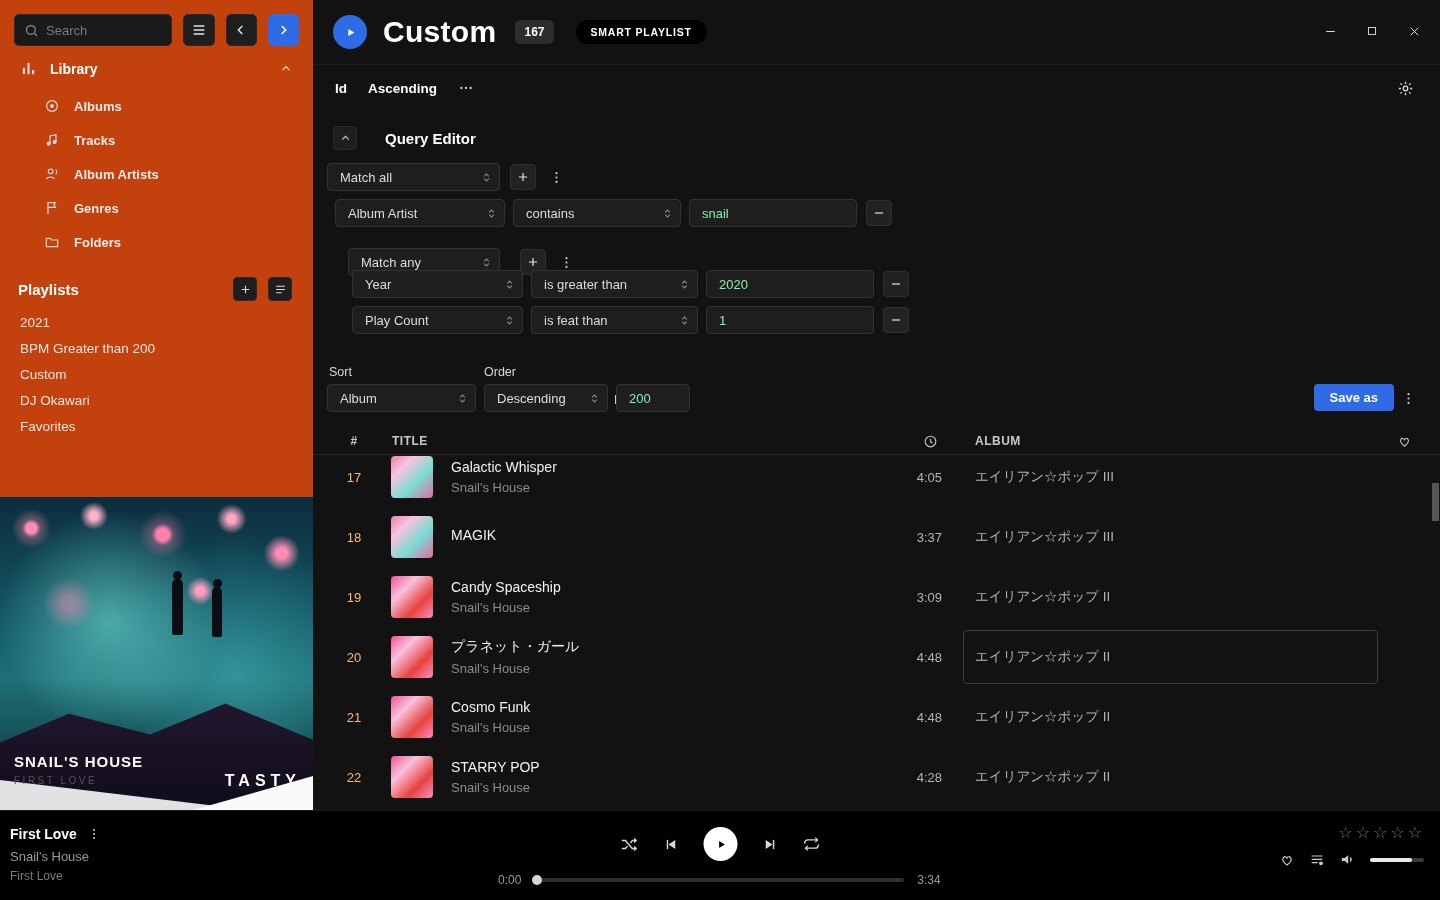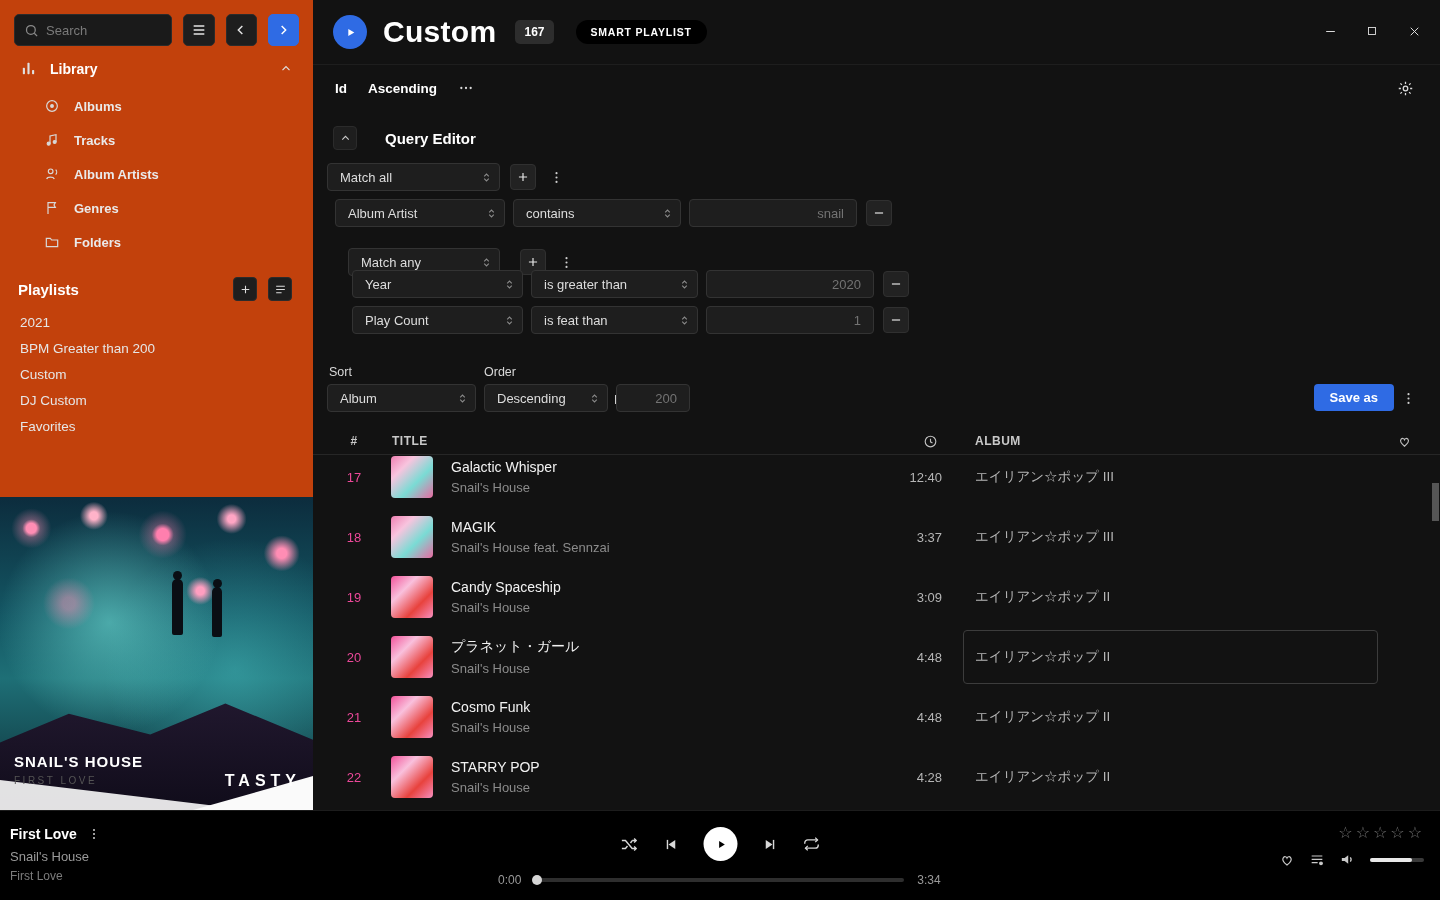--- a/index.html
+++ b/index.html
@@ -87,21 +87,21 @@
   .qe-head{position:absolute;top:126px;left:20px;display:flex;align-items:center;}
   .collapse-btn{width:24px;height:24px;background:#1e1e1e;border:1px solid #2b2b2b;border-radius:4px;
     color:#ccc;display:flex;align-items:center;justify-content:center;}
   .qe-title{margin-left:28px;font-size:15px;font-weight:700;color:#fff;}
 
   .qrow{position:absolute;display:flex;align-items:center;}
   .select{height:28px;background:#1e1e1e;border:1px solid #333;border-radius:4px;display:flex;
     align-items:center;justify-content:space-between;padding:0 7px 0 12px;font-size:13px;color:#ddd;cursor:pointer;}
   .select .unfold{color:#8a8a8a;margin-left:8px;}
   .tinput{height:28px;background:#1e1e1e;border:1px solid #333;border-radius:4px;padding:0 12px;
-    font-size:13px;color:#737373;font-family:inherit;outline:none;text-align:right;}
+    font-size:13px;color:#86efac;font-family:inherit;outline:none;}
   .sq-btn{width:26px;height:26px;background:#222;border:1px solid #303030;border-radius:4px;color:#e8e8e8;
     display:flex;align-items:center;justify-content:center;}
   .ghost-btn{background:transparent;border:0;color:#d0d0d0;display:flex;align-items:center;justify-content:center;
     width:20px;height:26px;}
   .r-root{top:163px;left:14px;gap:10px;}
   .r-rule1{top:199px;left:22px;}
   .r-group{top:234px;left:35px;gap:10px;margin-top:14px;}
   .r-g1{top:270px;left:39px;}
   .r-g2{top:306px;left:39px;}
 
@@ -120,21 +120,21 @@
     padding-left:16px;}
   .h-idx{width:50px;text-align:center;}
   .h-title{margin-left:13px;width:500px;}
   .h-clock{width:76px;display:flex;justify-content:center;color:#c0c0c0;}
   .h-album{margin-left:7px;width:400px;}
   .h-fav{flex:1;display:flex;justify-content:flex-end;padding-right:28px;color:#c0c0c0;}
 
   .tbody{position:absolute;top:456px;left:0;right:0;height:354px;overflow:hidden;padding-left:16px;}
   .trow{display:flex;align-items:center;height:60px;cursor:pointer;}
   .trow.clip-top{margin-top:-9px;}
-  .col-idx{width:50px;text-align:center;font-size:13px;color:#ec4899;}
+  .col-idx{width:50px;text-align:center;font-size:13px;color:#fdba74;}
   .thumb{width:42px;height:42px;border-radius:4px;margin-left:12px;flex:none;}
   .art-iii{background:linear-gradient(135deg,#ef80b2 0%,#f8c4de 28%,#7adbd4 62%,#e86aa0 100%);}
   .art-ii{background:linear-gradient(135deg,#f2549b 0%,#f9c0dc 32%,#e8423d 68%,#f78fc0 100%);}
   .col-title{margin-left:18px;width:380px;}
   .row-title{font-size:14px;color:#f2f2f2;font-weight:500;margin-bottom:5px;}
   .row-artist{font-size:13px;color:#8b8b8b;}
   .col-dur{width:111px;text-align:right;font-size:13px;color:#b5b5b5;}
   .col-album{margin-left:33px;width:415px;font-size:13.5px;color:#b5b5b5;}
   .album-outline{border:1px solid #3c3c3c;border-radius:4px;height:54px;display:flex;align-items:center;
     padding-left:11px;margin-left:-12px;width:415px;}
@@ -282,21 +282,21 @@
             <svg width="13" height="13" viewBox="0 0 24 24" fill="none" stroke="currentColor" stroke-width="2">
               <path d="M4 6h16M4 12h16M4 18h10"></path>
             </svg>
           </span>
       </button>
     </div>
     <ul style="list-style:none;">
       <li class="playlist-item">2021</li>
       <li class="playlist-item">BPM Greater than 200</li>
       <li class="playlist-item">Custom</li>
-      <li class="playlist-item">DJ Custom</li>
+      <li class="playlist-item">DJ Okawari</li>
       <li class="playlist-item">Favorites</li>
     </ul>
 
     <div class="artwork">
       <div class="art-bg"></div>
       <div class="art-rock"></div>
       <div class="fig a"></div>
       <div class="fig b"></div>
       <div class="art-slash"></div>
       <div class="wedge-right"></div>
@@ -572,31 +572,30 @@
 
     <div class="tbody">
 
       <div class="trow clip-top">
         <div class="col-idx">17</div>
         <div class="thumb art-iii"></div>
         <div class="col-title">
           <div class="row-title">Galactic Whisper</div>
           <div class="row-artist">Snail's House</div>
         </div>
-        <div class="col-dur">12:40</div>
+        <div class="col-dur">4:05</div>
         <div class="col-album"><span>エイリアン☆ポップ III</span></div>
         <div class="col-fav"></div>
       </div>
 
       <div class="trow">
         <div class="col-idx">18</div>
         <div class="thumb art-iii"></div>
         <div class="col-title">
           <div class="row-title">MAGIK</div>
-          <div class="row-artist">Snail's House feat. Sennzai</div>
         </div>
         <div class="col-dur">3:37</div>
         <div class="col-album"><span>エイリアン☆ポップ III</span></div>
         <div class="col-fav"></div>
       </div>
 
       <div class="trow">
         <div class="col-idx">19</div>
         <div class="thumb art-ii"></div>
         <div class="col-title">

